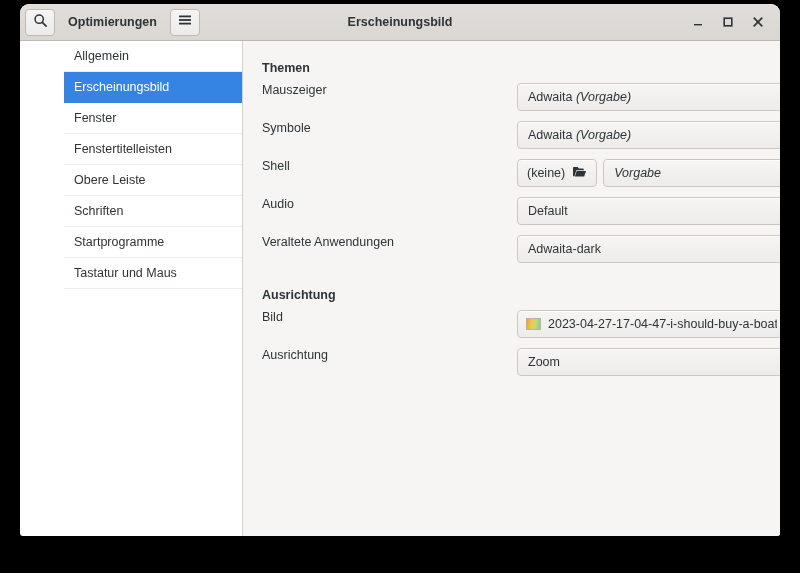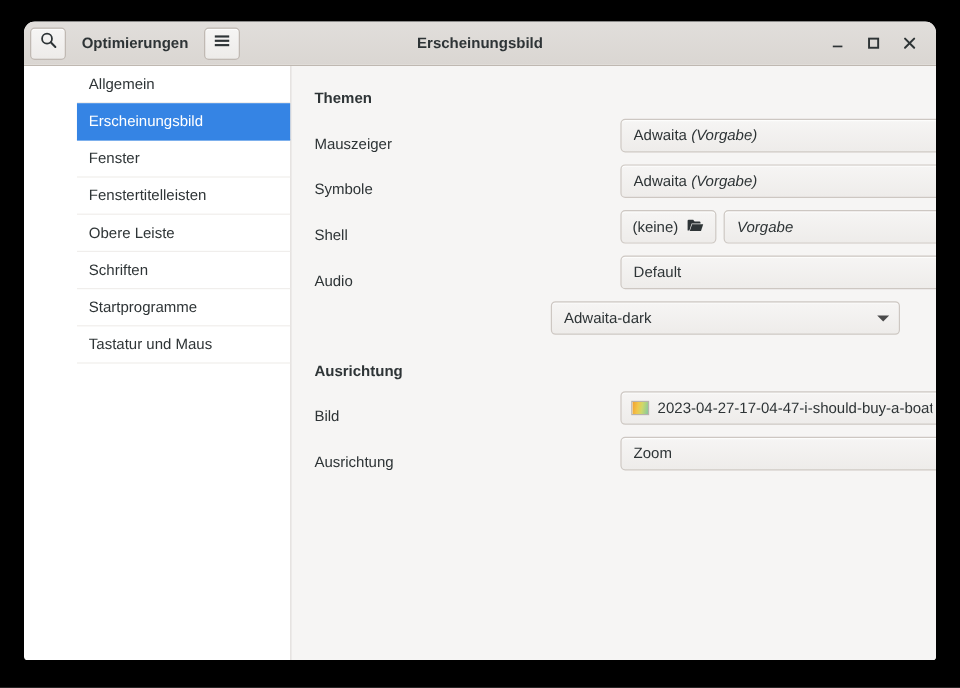--- a/index.html
+++ b/index.html
@@ -8,21 +8,21 @@
     width: 800px;
     height: 573px;
     background: #000000;
     font-family: "Liberation Sans", sans-serif;
     overflow: hidden;
   }
 
   #window {
     position: absolute;
     left: 20px;
-    top: 18px;
+    top: 4px;
     width: 760px;
     height: 532px;
     background: #ffffff;
     border-radius: 9px 9px 3px 3px;
     overflow: hidden;
     box-shadow: 0 0 0 1px rgba(0,0,0,0.28);
   }
 
   
   #headerbar {
@@ -140,21 +140,21 @@
     font-size: 12.5px;
     font-weight: bold;
     color: #2e3436;
     margin-bottom: 8px;
   }
 
   .section-title.spaced { margin-top: 23px; }
 
   .row {
     display: flex;
-    align-items: flex-end;
+    align-items: flex-start;
     height: 30px;
     margin-bottom: 8px;
   }
 
   .row-label {
     font-size: 12.5px;
     color: #2e3436;
     white-space: nowrap;
     width: 255px;
     flex: 0 0 auto;
@@ -385,20 +385,21 @@
         <div class="row-label">Audio</div>
         <div class="row-ctrl">
           <div class="combo">
             <span class="combo-text">Default</span>
             <span class="arrow-down"></span>
           </div>
         </div>
       </div>
 
       <div class="row">
+        <div class="row-label">Veraltete Anwendungen</div>
         <div class="row-ctrl">
           <div class="combo">
             <span class="combo-text">Adwaita-dark</span>
             <span class="arrow-down"></span>
           </div>
         </div>
       </div>
 
       <div class="section-title spaced">Ausrichtung</div>
 

